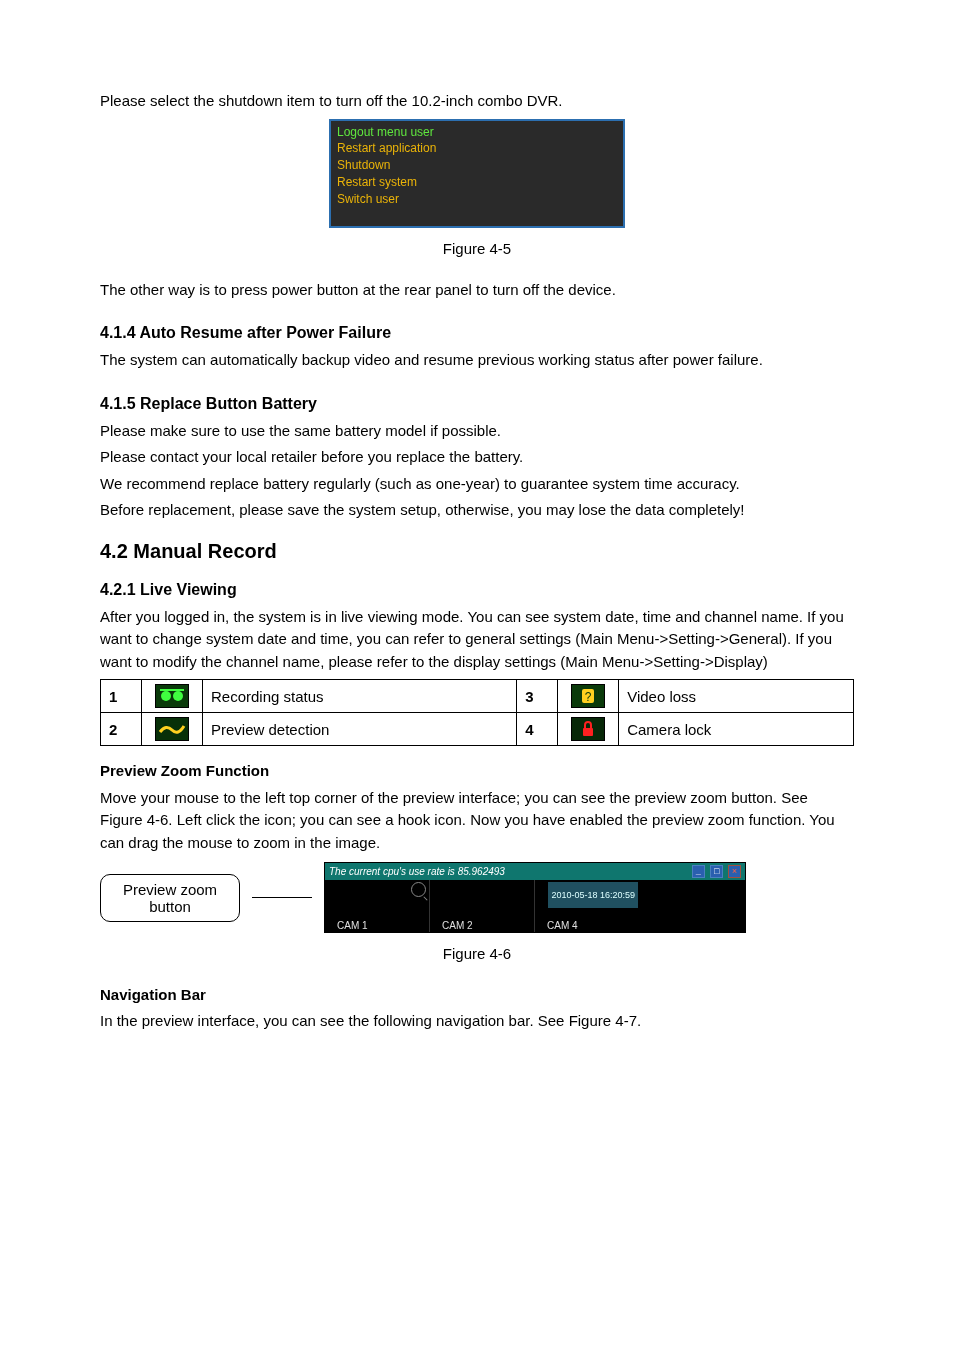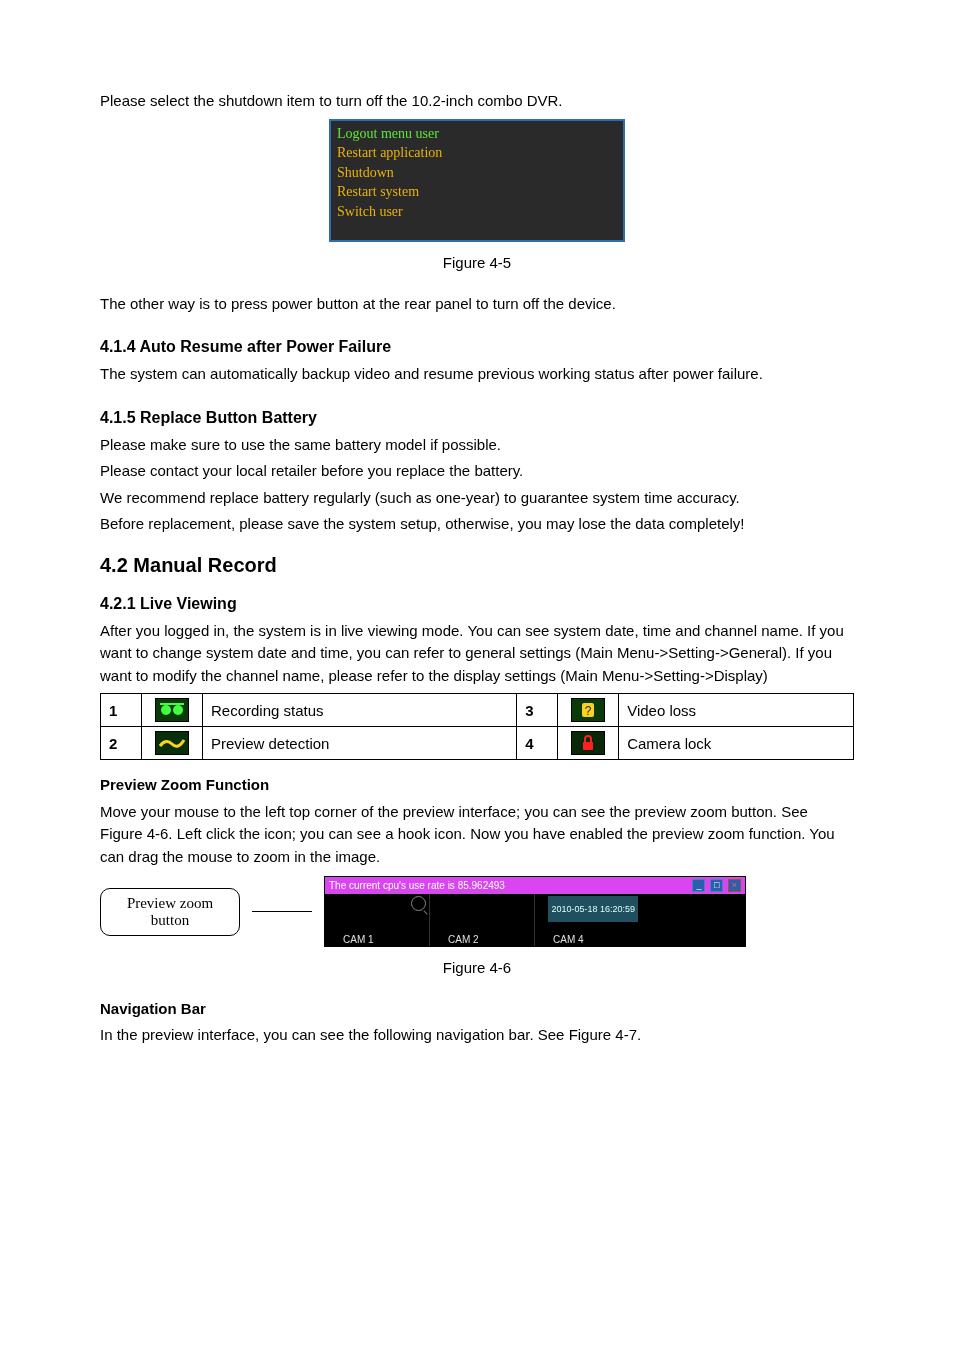--- a/index.html
+++ b/index.html
@@ -17,22 +17,22 @@
   .h2 { font-weight: bold; font-size: 20px; margin: 14px 0 2px 0; }
   .underline-bold { font-weight: bold; }
 
   
   .shutdown-box {
     width: 280px;
     margin: 6px auto 8px auto;
     border: 2px solid #2c6fb0;
     background: #2a2a2a;
     padding: 3px 6px 19px 6px;
-    font-family: Liberation Serif, serif;
-    font-size: 14px;
+    font-family: Liberation Sans, sans-serif;
+    font-size: 12px;
     line-height: 1.4;
   }
   .shutdown-box .sel { color: #5fe63e; }
   .shutdown-box .opt { color: #eab308; }
 
   
   table.icon-table {
     border-collapse: collapse;
     width: 100%;
     margin: 6px 0 14px 0;
@@ -61,21 +61,20 @@
   
   .fig46-wrap { margin: 8px 0 6px 0; }
   .fig46-row { display: flex; align-items: center; gap: 12px; }
   .callout-box {
     border: 1px solid #000;
     border-radius: 10px;
     padding: 6px 14px;
     font-size: 15px;
     text-align: center;
     width: 110px;
-    font-family: Liberation Serif, serif;
   }
   .callout-line {
     flex: 0 0 60px;
     position: relative;
     height: 1px;
   }
   .callout-line::before {
     content: "";
     position: absolute;
     left: 0; right: 0;
@@ -84,27 +83,28 @@
   }
 
   .dvr-preview {
     width: 420px;
     border: 1px solid #000;
     background: #000;
     color: #ccc;
     font-size: 10px;
   }
   .dvr-title {
-    background: #d946ef;
+    background: #0f766e;
     color: #fff;
     font-size: 10px;
     padding: 2px 4px;
     display: flex;
     justify-content: space-between;
     align-items: center;
+    font-style: italic;
   }
   .dvr-title .ctrls span {
     display: inline-block;
     width: 11px; height: 11px;
     margin-left: 2px;
     border: 1px solid #4a7fc0;
     background: #2a5faf;
     font-size: 9px; line-height: 11px; text-align: center;
   }
   .dvr-title .ctrls span.close { color: #ff6040; border-color: #a05040; }
@@ -115,21 +115,21 @@
   }
   .dvr-cell {
     border-right: 1px solid #333;
     position: relative;
     background: #000;
     padding: 1px 3px;
   }
   .dvr-cell:last-child { border-right: none; }
   .dvr-cell .cam-label {
     position: absolute;
-    bottom: 1px; left: 18px;
+    bottom: 1px; left: 12px;
     color: #e0e0e0;
     font-size: 10px;
   }
   .dvr-cell .mag {
     position: absolute;
     top: 2px; right: 3px;
     width: 13px; height: 13px;
     border: 1px solid #888;
     border-radius: 50%;
   }

